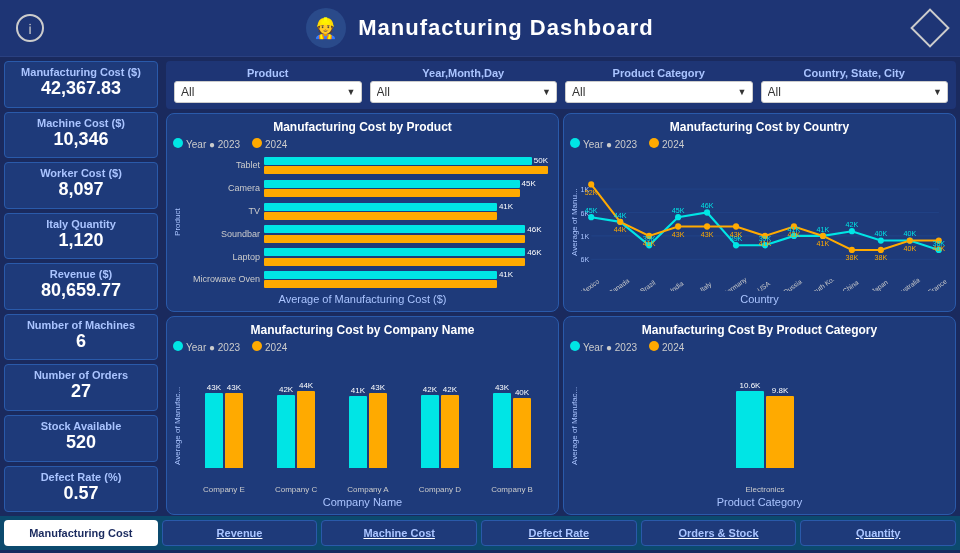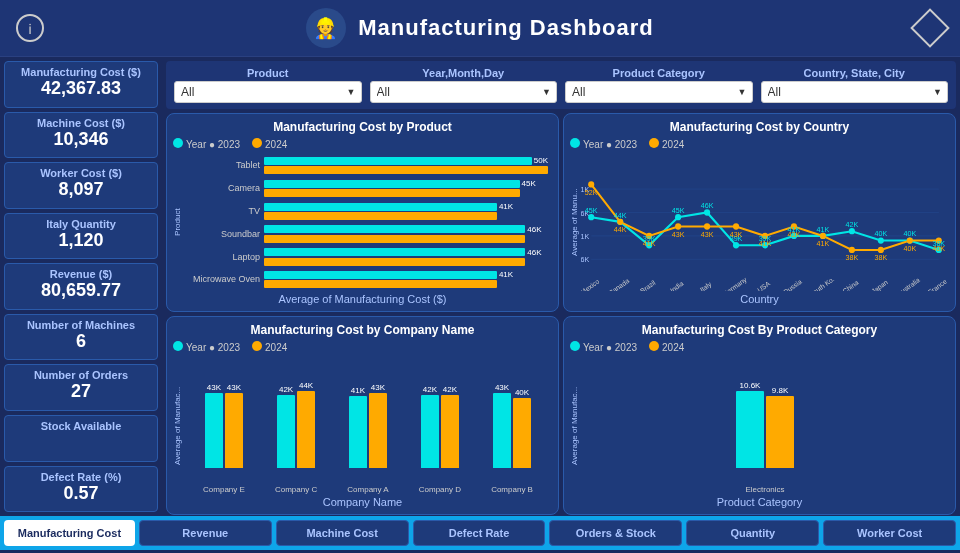--- a/index.html
+++ b/index.html
@@ -269,21 +269,22 @@
       flex: 1;
       position: relative;
       overflow: hidden;
     }
 
     
     .bottom-tabs {
       display: flex;
       gap: 4px;
       padding: 4px 4px;
-      background: #0ea5e9;
+      background: #0c4a6e;
+      text-decoration: underline;
     }
     .tab-btn {
       padding: 6px 12px;
       border-radius: 4px;
       font-size: 11px;
       font-weight: bold;
       cursor: pointer;
       border: none;
       flex: 1;
       text-align: center;
@@ -352,20 +353,21 @@
       <div class="stat-card">
         <div class="label">Number of Machines</div>
         <div class="value">6</div>
       </div>
       <div class="stat-card">
         <div class="label">Number of Orders</div>
         <div class="value">27</div>
       </div>
       <div class="stat-card">
         <div class="label">Stock Available</div>
+        <div class="value">520</div>
       </div>
       <div class="stat-card">
         <div class="label">Defect Rate (%)</div>
         <div class="value">0.57</div>
       </div>
     </div>
 
   <div class="content">
 
     <div class="filters">
@@ -690,14 +692,13 @@
   </div>
 </div>
 
 <div class="bottom-tabs" id="bottom-tabs">
 <button class="tab-btn active">Manufacturing Cost</button>
     <button class="tab-btn inactive">Revenue</button>
     <button class="tab-btn inactive">Machine Cost</button>
     <button class="tab-btn inactive">Defect Rate</button>
     <button class="tab-btn inactive">Orders &amp; Stock</button>
     <button class="tab-btn inactive">Quantity</button>
-    <button class="tab-btn inactive">Worker Cost</button>
   </div>
 
 </body></html>

